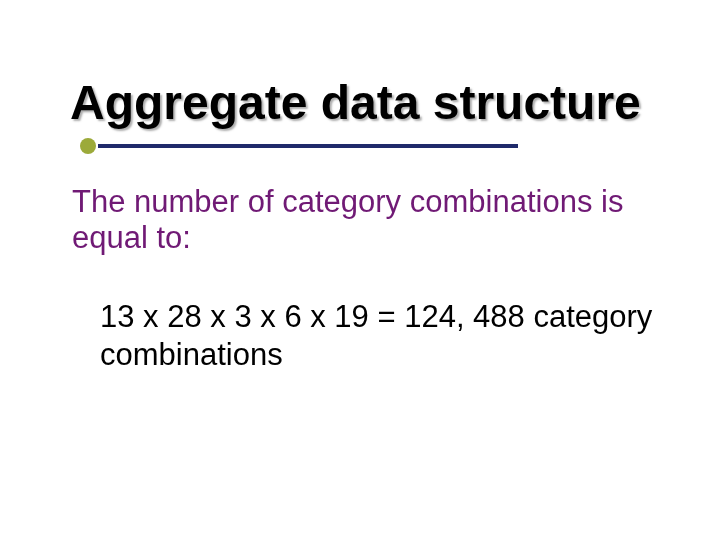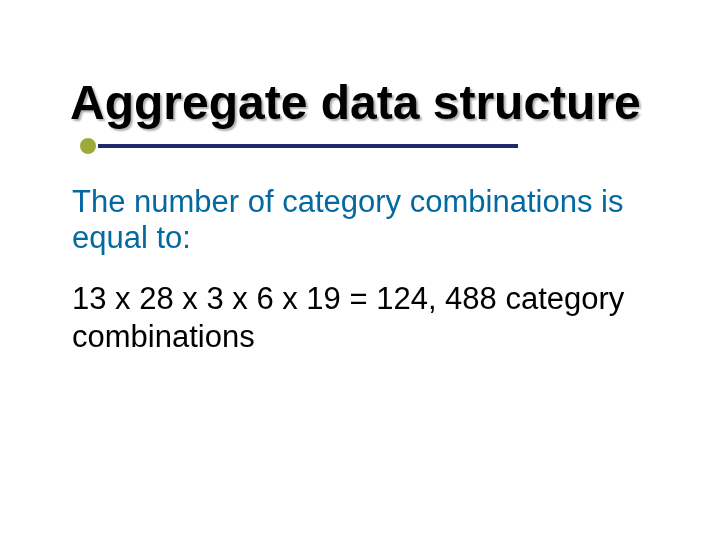--- a/index.html
+++ b/index.html
@@ -45,29 +45,30 @@
     height: 4px;
     width: 420px;
     background: #1f2a6b;
   }
   .body {
     padding-left: 2px;
     padding-right: 10px;
   }
   .para1 {
     font-size: 31px;
-    color: #0369a1;
+    color: #701a75;
     line-height: 1.15;
-    margin-bottom: 24px;
+    margin-bottom: 42px;
     max-width: 600px;
   }
   .para2 {
     font-size: 31px;
     color: #000;
     line-height: 1.25;
+    margin-left: 28px;
   }
   .para2-line1 {
     display: block;
     white-space: nowrap;
   }
   .para2-line2 {
     display: block;
     text-align: left;
     padding-right: 0;
   }

